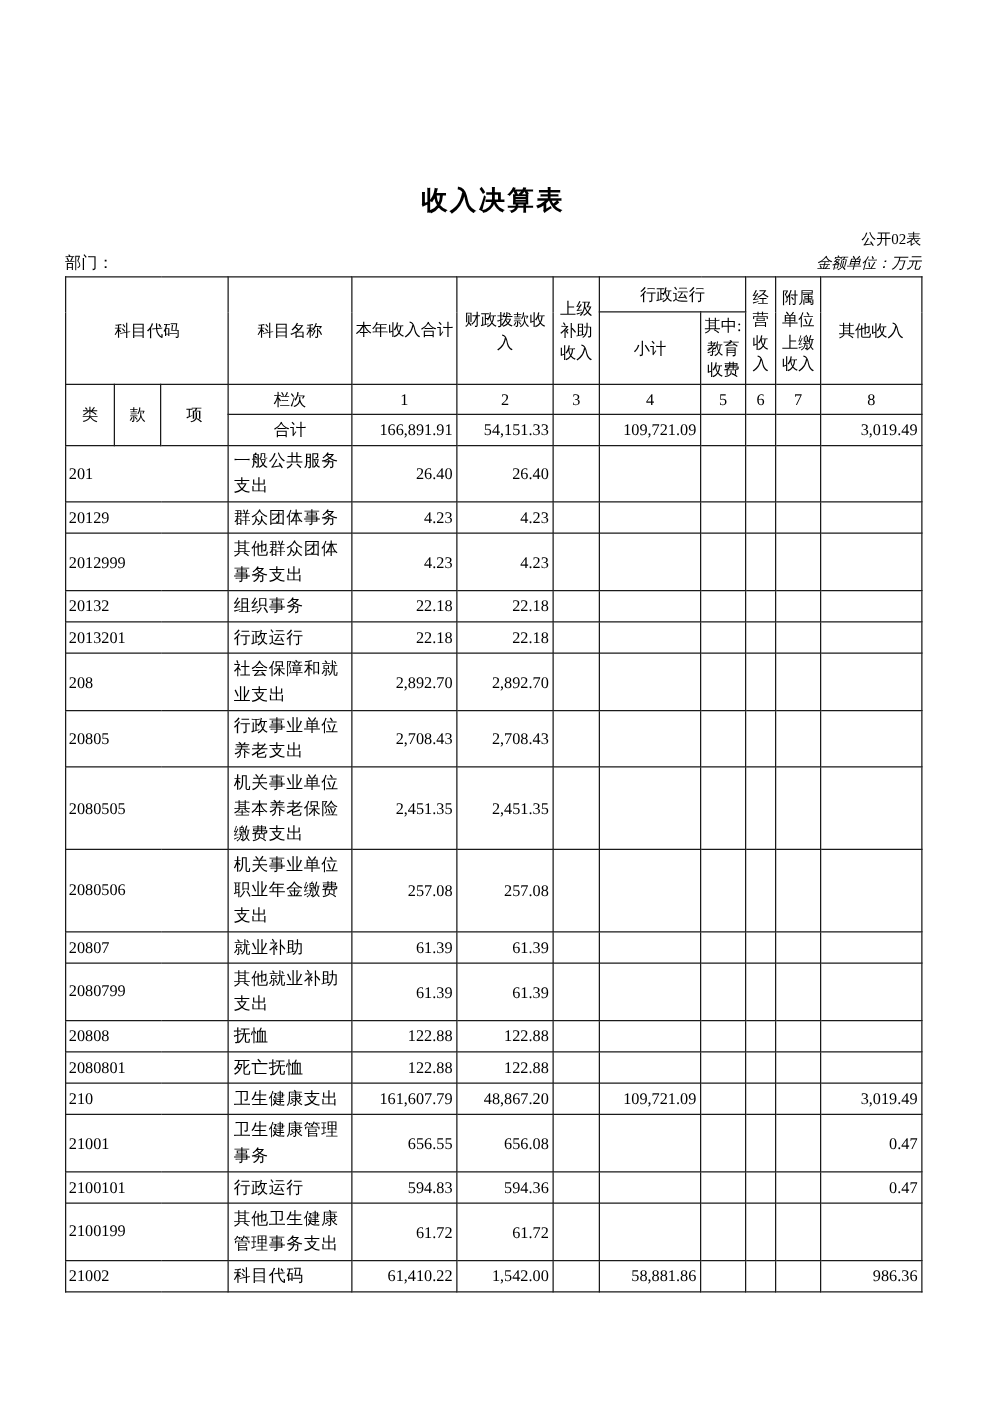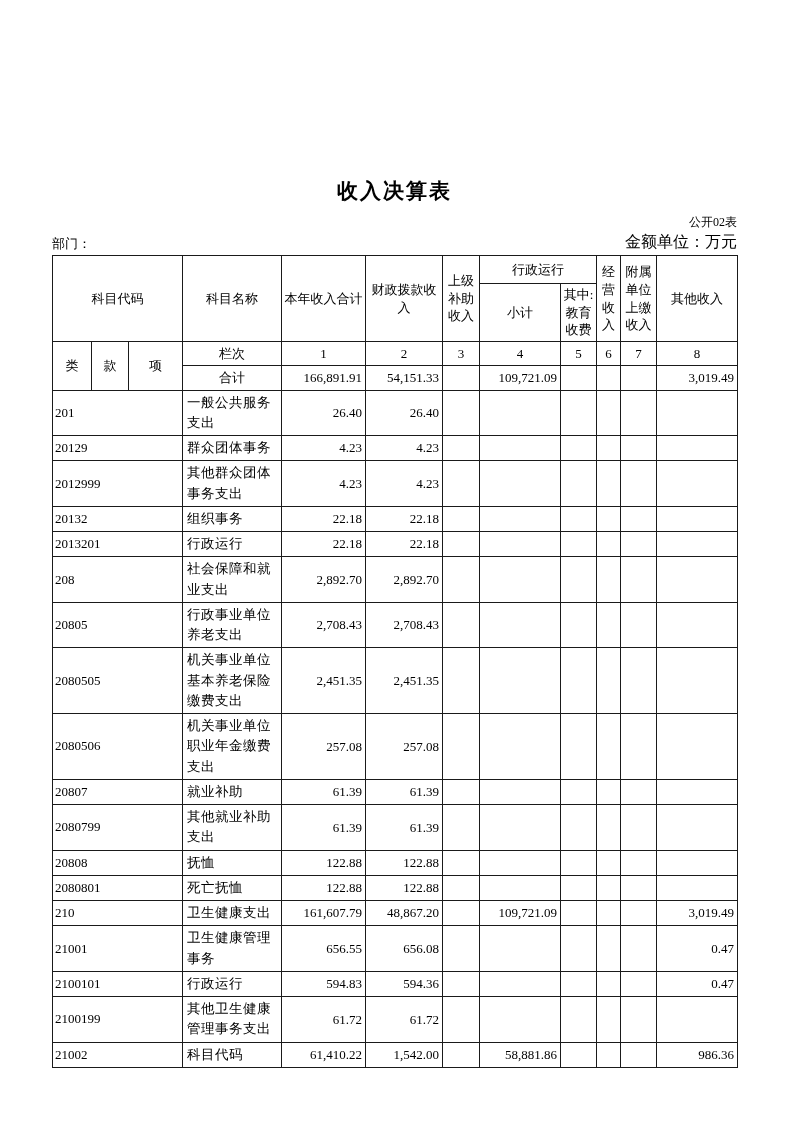--- a/index.html
+++ b/index.html
@@ -2,52 +2,52 @@
 <html><head>
 <meta charset="utf-8">
 <style>
   html, body { margin: 0; padding: 0; background: #ffffff; }
   body {
     width: 793px; height: 1122px;
     font-family: "Liberation Serif", "DejaVu Serif", serif;
     color: #000;
   }
   .page { position: relative; width: 793px; height: 1122px; overflow: hidden; background: #fff; }
-  .content { margin-left: 52px; width: 685px; margin-top: 31px; }
+  .content { margin-left: 52px; width: 685px; }
 
   .title {
     margin: 0; padding-top: 146px;
     font-size: 21px; font-weight: bold;
     text-align: center; letter-spacing: 2px;
   }
   .table-code { margin-top: 9px; text-align: right; font-size: 12px; }
   .meta-row {
     display: flex; justify-content: space-between; align-items: flex-end;
     margin-top: 1px; margin-bottom: 2px;
   }
   .dept { font-size: 13px; text-align: right; }
-  .unit { font-size: 16px; }
+  .unit { font-size: 12px; font-style: italic; }
 
   table.grid {
     border-collapse: collapse; table-layout: fixed;
     width: 685px;
   }
   .grid th, .grid td {
     border: 1px solid #1a1a1a;
     vertical-align: middle;
     font-weight: normal;
     overflow: hidden;
     word-break: break-all;
   }
   .grid th {
     text-align: center; padding: 1px 2px;
     font-size: 13px; line-height: 1.35;
   }
   th.prewrap { white-space: pre-line; text-align: center; }
-  th.nowrap { white-space: nowrap; }
+  th.nowrap { white-space: nowrap; font-family: Liberation Mono, monospace; }
   tr.hrow-1 { height: 28px; }
   tr.hrow-2 { height: 58px; }
   tr.hrow-3 { height: 24px; }
   tr.hrow-4 { height: 20px; }
 
   td.code { text-align: left; padding: 2px 1px 2px 2px; font-size: 13px; }
   td.name {
     text-align: left; padding: 2px 2px 2px 4px;
     font-size: 13.5px; letter-spacing: 0.5px; line-height: 1.5;
   }

